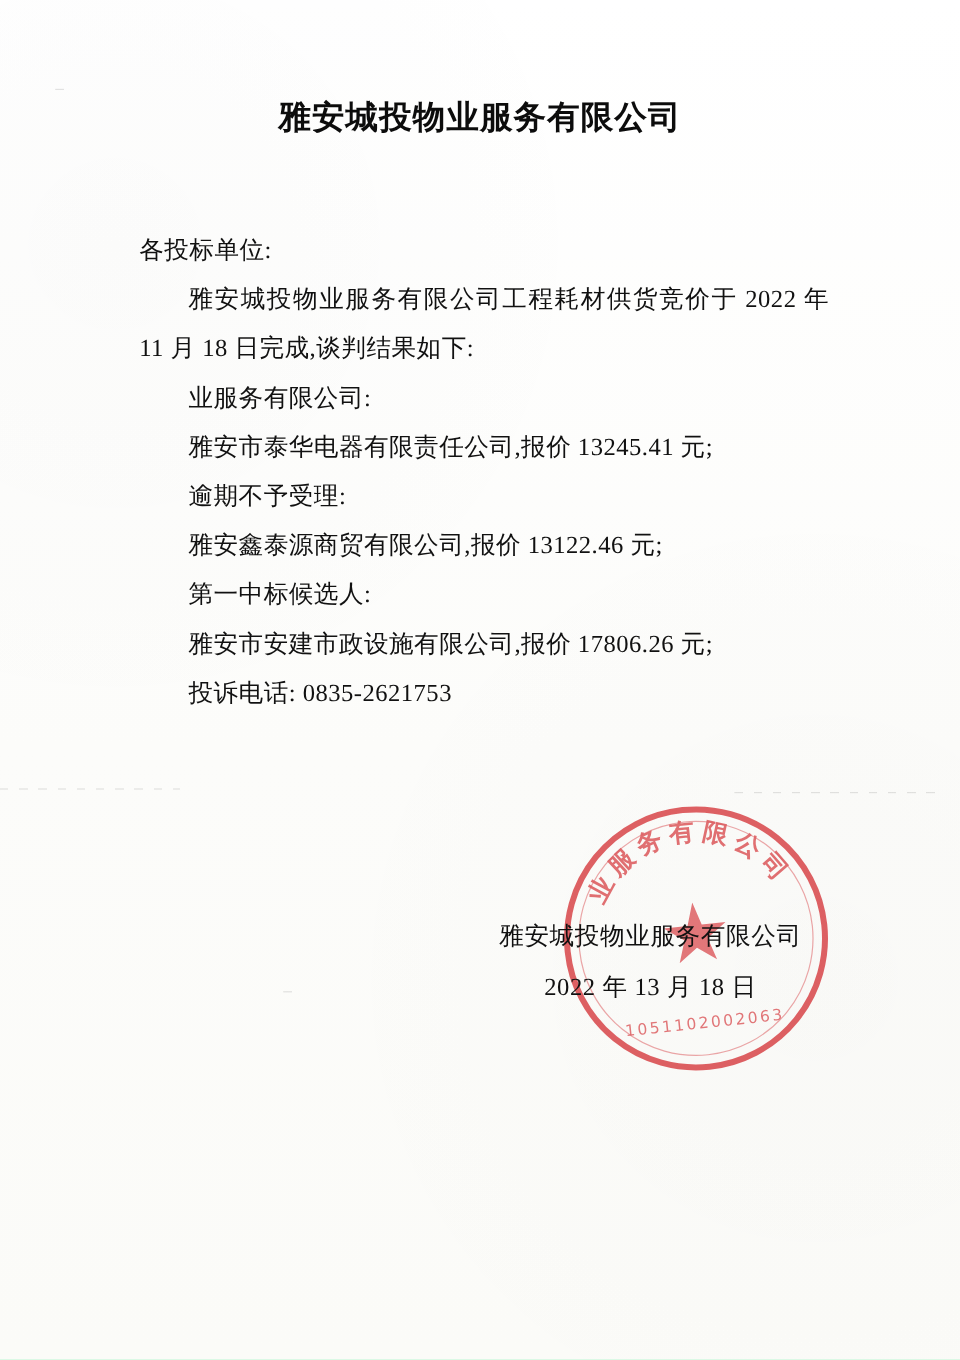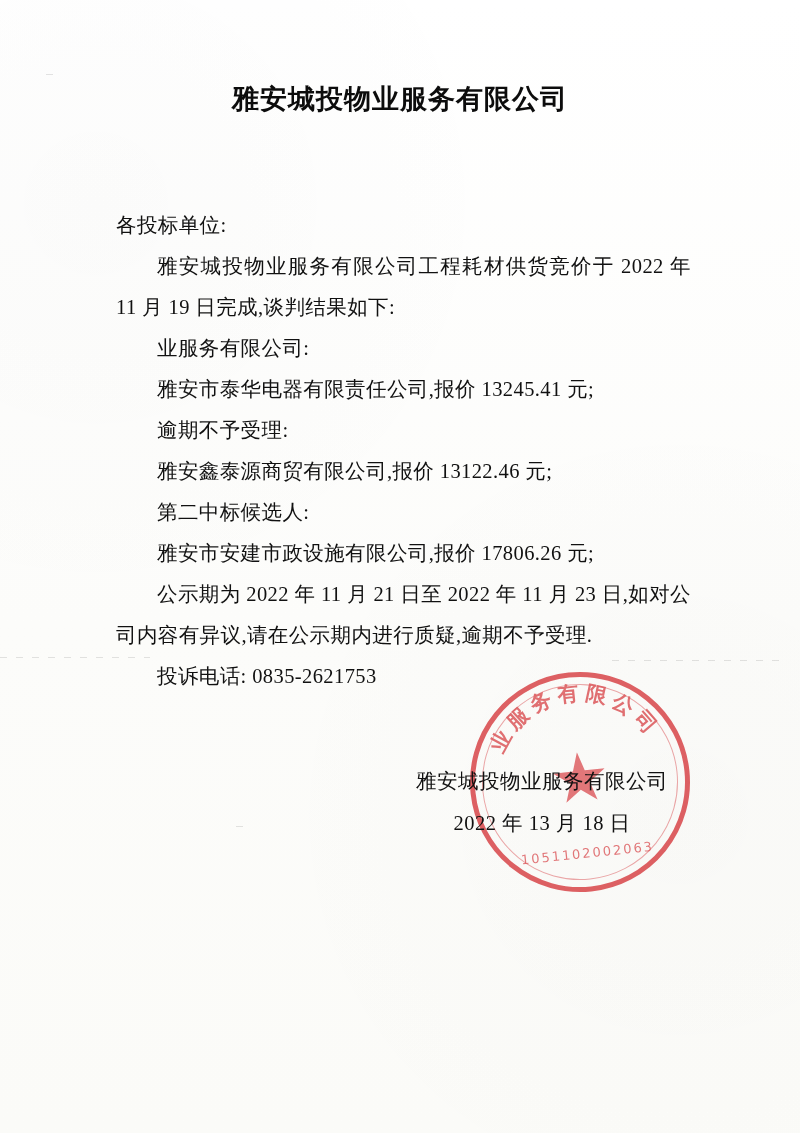--- a/index.html
+++ b/index.html
@@ -43,21 +43,21 @@
     font-weight: 700;
     font-size: 27px;
     line-height: 41px;
     letter-spacing: 1px;
     color: #0c0c0c;
   }
   .doc-title .line2 { display: block; }
 
   .body-block {
     position: absolute;
-    top: 205px;
+    top: 189px;
     left: 116px;
     width: 575px;
     font-size: 20.5px;
     line-height: 41px;
     color: #111111;
     letter-spacing: 0.4px;
   }
 
   .para {
     margin: 0;
@@ -157,28 +157,27 @@
 
 <div class="page">
   <div class="paper-grain"></div>
 
   <div class="doc-title">
     <span>雅安城投物业服务有限公司</span>
   </div>
 
   <div class="body-block">
     <p class="para indent-1">各投标单位:</p>
-    <p class="para hang">雅安城投物业服务有限公司工程耗材供货竞价于 2022 年 11 月 19 日完成,谈判结果如下:</p>
+    <p class="para hang">雅安城投物业服务有限公司工程耗材供货竞价于 2022 年 11 月 18 日完成,谈判结果如下:</p>
     <p class="para indent-2">业服务有限公司:</p>
     <p class="para indent-2">雅安市泰华电器有限责任公司,报价 13245.41 元;</p>
     <p class="para indent-2">逾期不予受理:</p>
     <p class="para indent-2">雅安鑫泰源商贸有限公司,报价 13122.46 元;</p>
-    <p class="para indent-2">第二中标候选人:</p>
+    <p class="para indent-2">第一中标候选人:</p>
     <p class="para indent-2">雅安市安建市政设施有限公司,报价 17806.26 元;</p>
-    <p class="para hang">公示期为 2022 年 11 月 21 日至 2022 年 11 月 23 日,如对公司内容有异议,请在公示期内进行质疑,逾期不予受理.</p>
     <p class="para indent-2">投诉电话: 0835-2621753</p>
   </div>
 
   <div class="seal">
     <svg class="seal-arc-text" viewBox="0 0 200 200">
       <defs>
         <path id="sealArc" d="M 22,100 A 78,78 0 0 1 178,100"></path>
       </defs>
       <text>
         <textPath href="#sealArc" startOffset="50%" text-anchor="middle">业服务有限公司</textPath>

